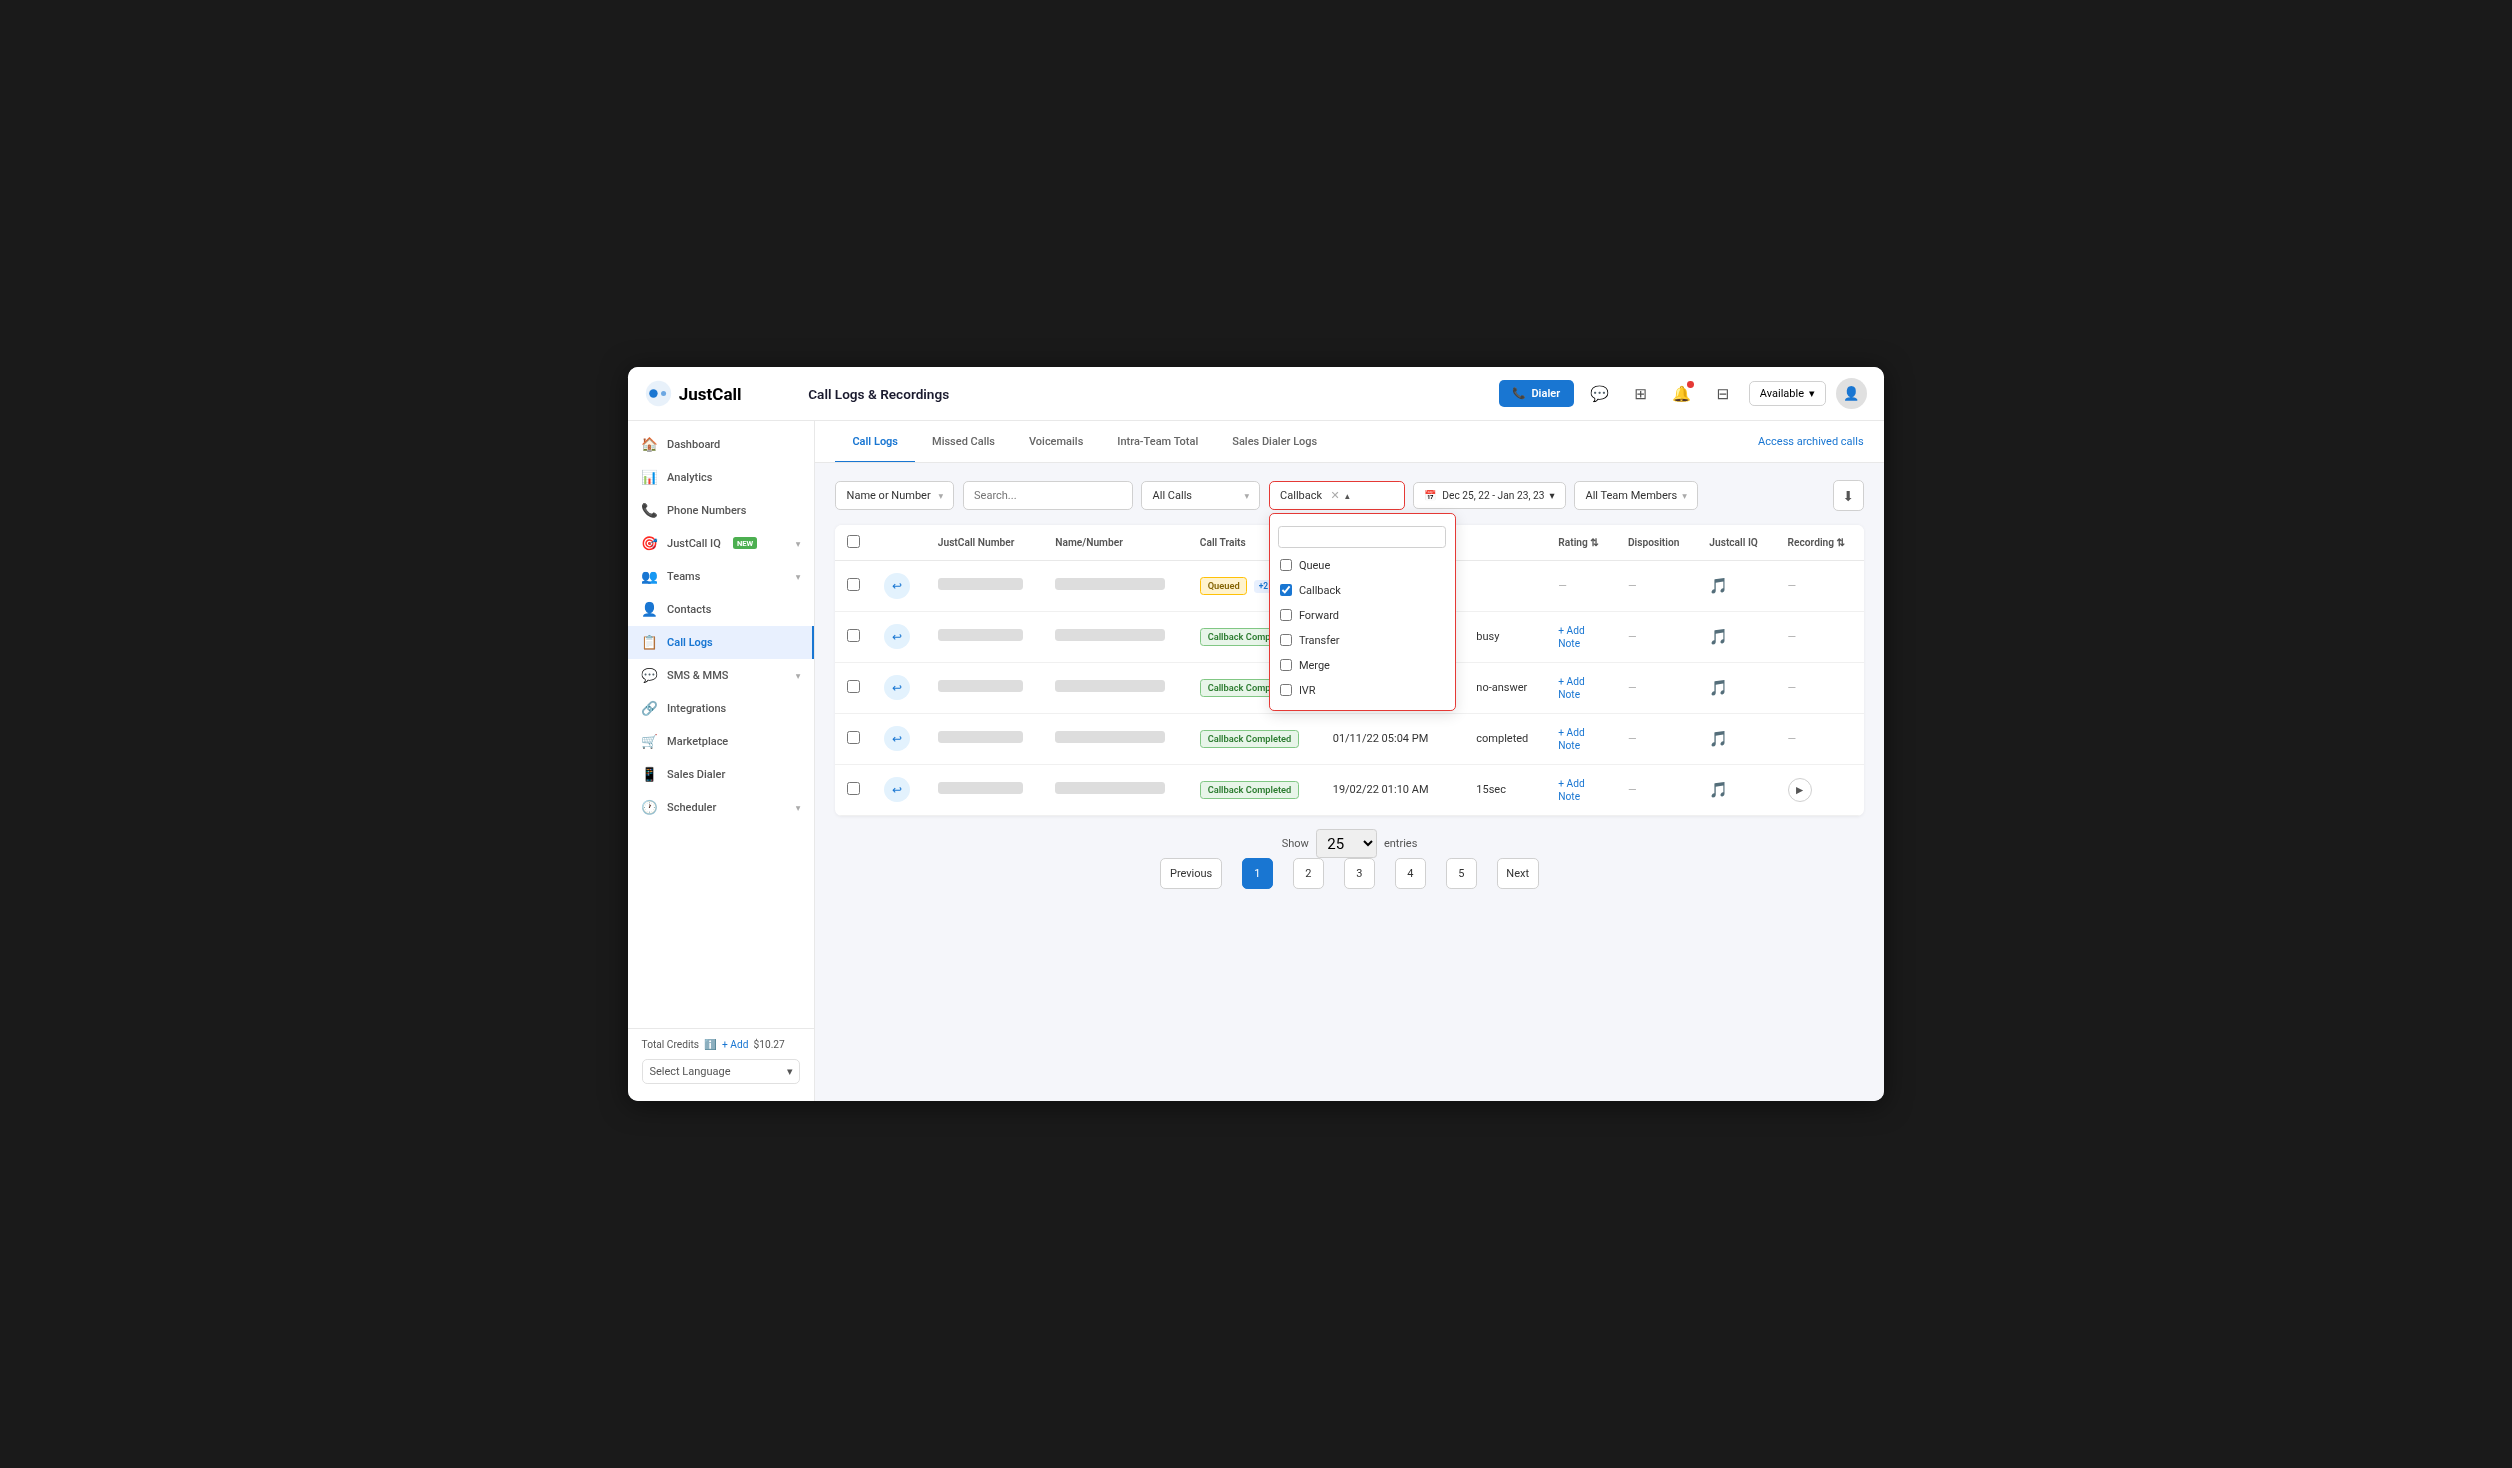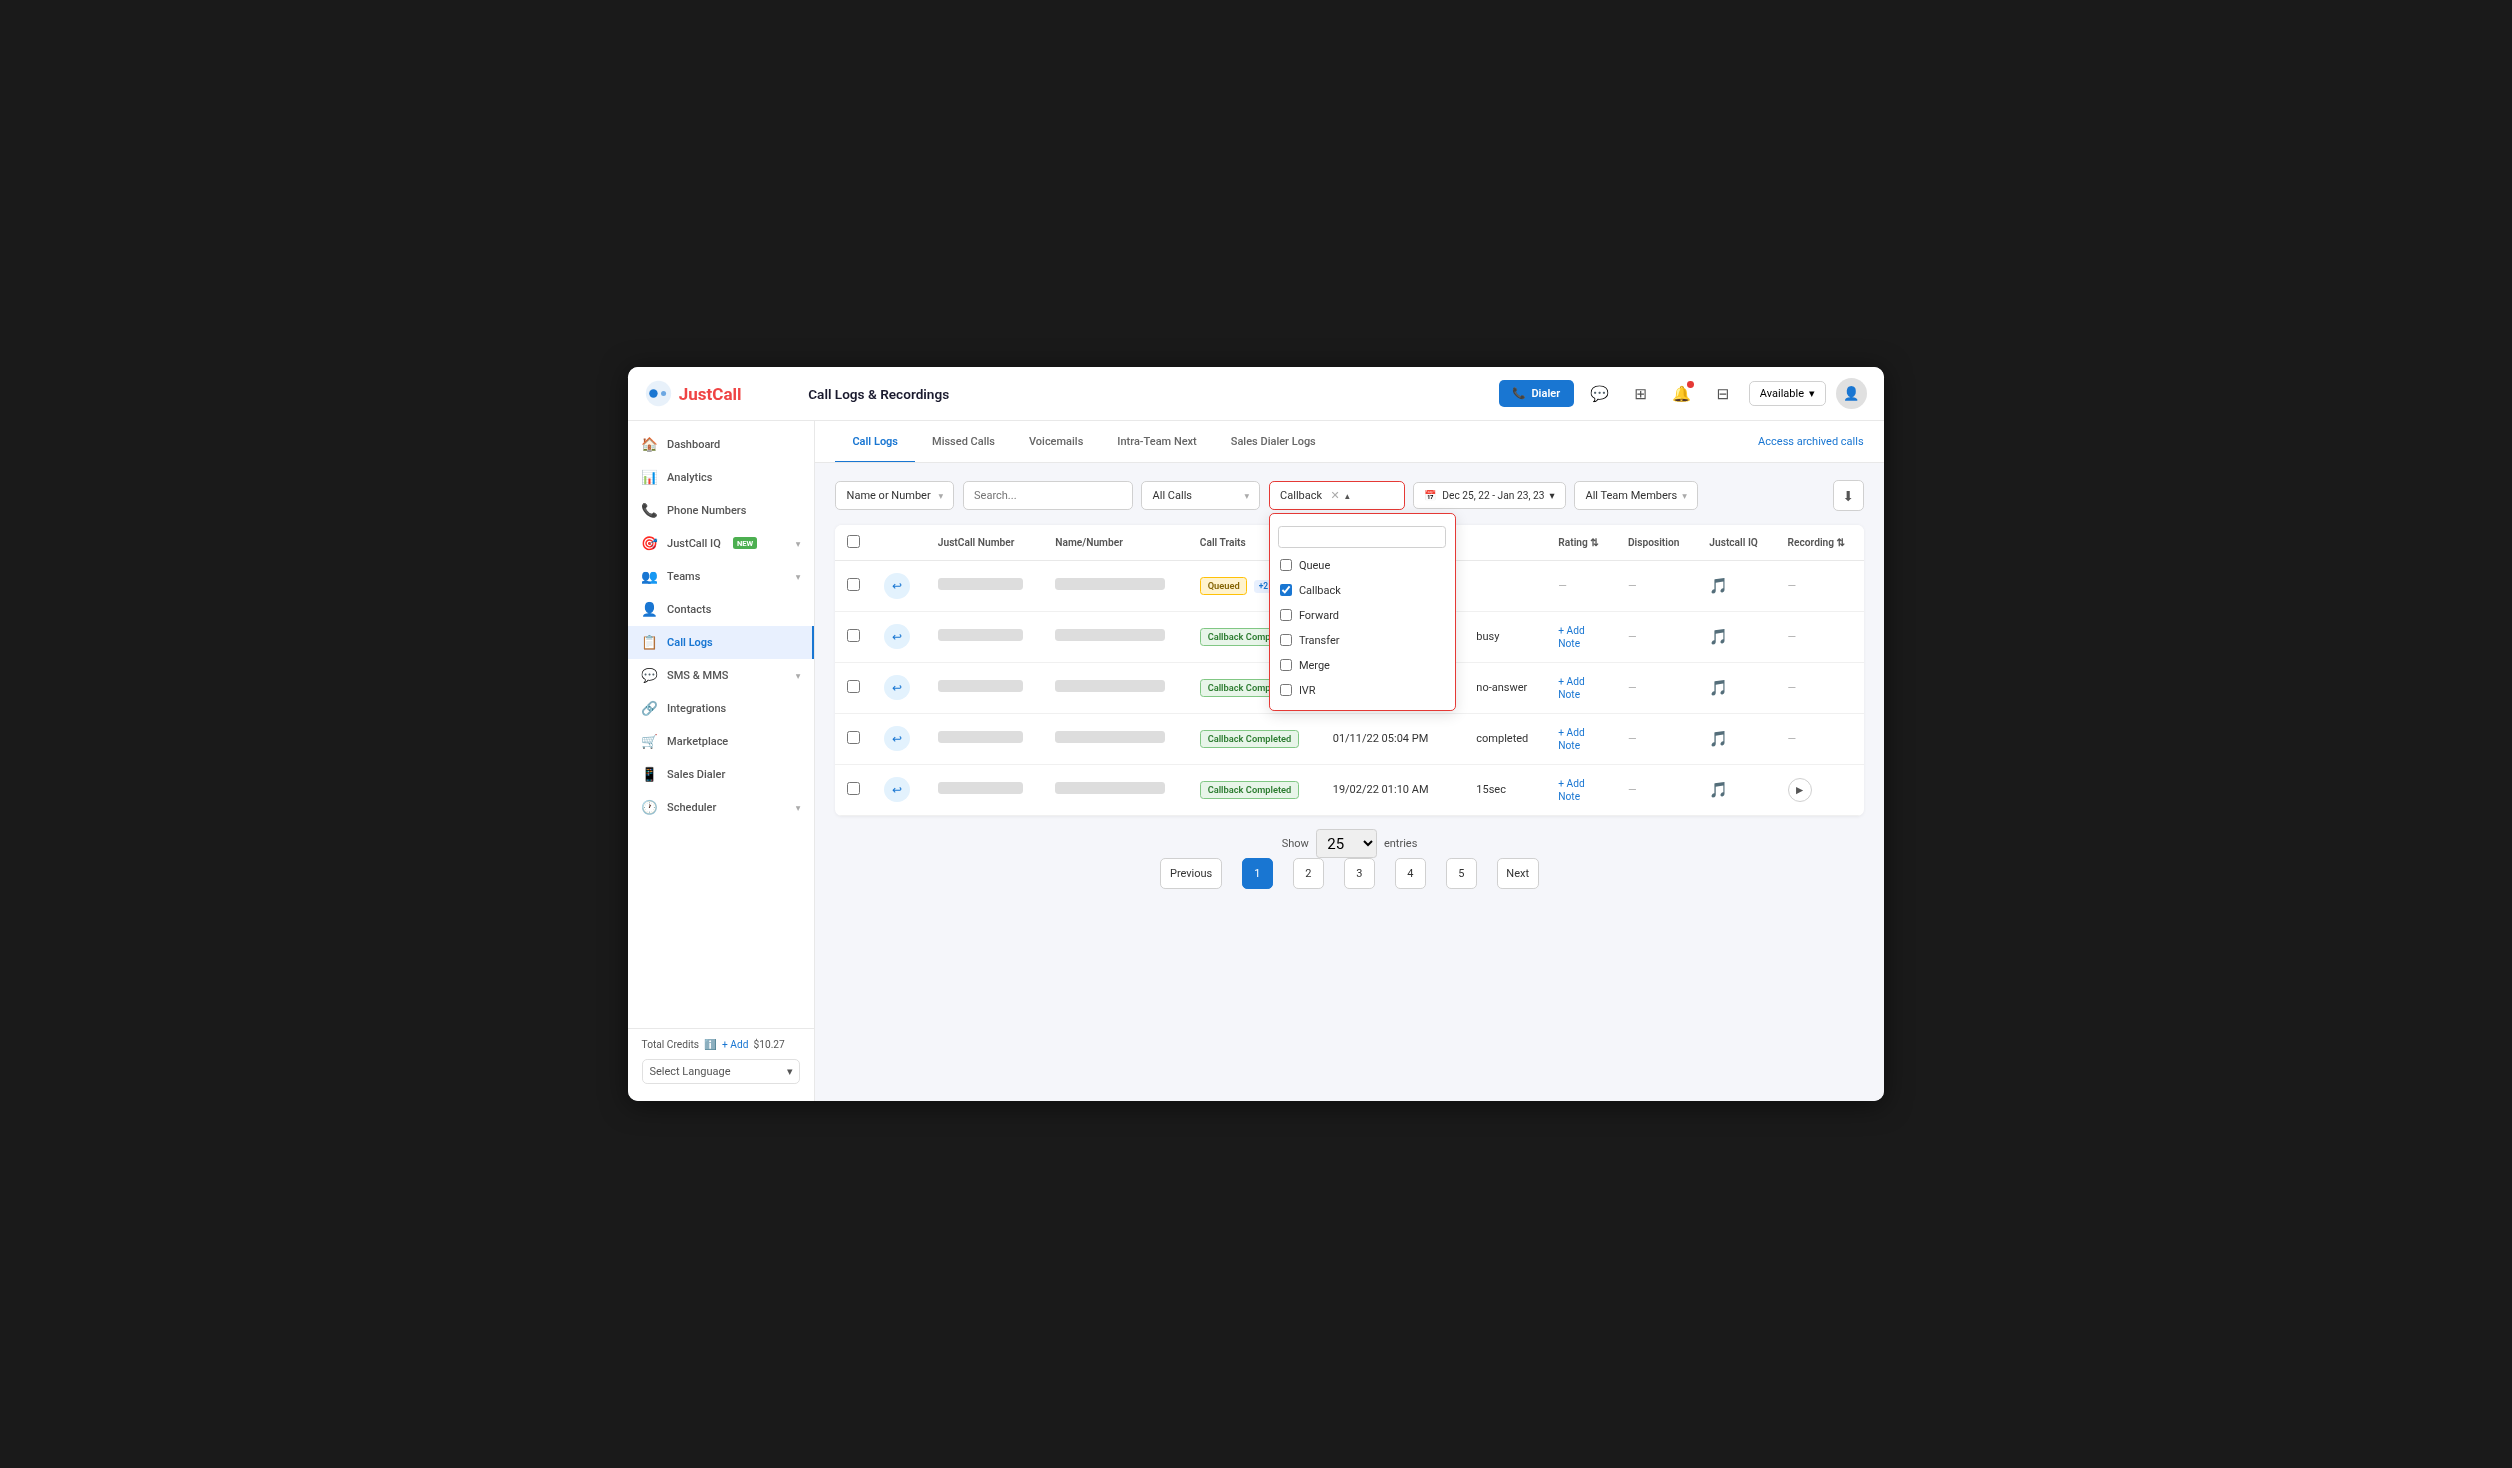--- a/index.html
+++ b/index.html
@@ -1,21 +1,21 @@
 <!DOCTYPE html>
 <html style="font-size:13.6px"><head>
   <meta charset="utf-8">
   <style>
     * { box-sizing: border-box; margin: 0; padding: 0; font-family: -apple-system, BlinkMacSystemFont, 'Segoe UI', Roboto, sans-serif; }
     body { background: #1a1a1a; display: flex; align-items: center; justify-content: center; min-height: 100vh; }
     .app-frame { background: #f5f6fa; border-radius: 10.2px; width: 1256px; height: 734px; display: flex; flex-direction: column; overflow: hidden; box-shadow: 0 3.4px 27px rgba(0,0,0,0.5); }
 
     
     .header { background: #fff; height: 54px; display: flex; align-items: center; padding: 0 17px; border-bottom: 0.8px solid #e8e8e8; flex-shrink: 0; gap: 13.6px; }
-    .logo { display: flex; align-items: center; gap: 6.8px; font-size: 17px; font-weight: 700; color: #ef4444; min-width: 136px; }
+    .logo { display: flex; align-items: center; gap: 6.8px; font-size: 17px; font-weight: 700; color: #000000; min-width: 136px; }
     .logo-icon { width: 27px; height: 27px; }
     .header-title { font-size: 13.6px; font-weight: 600; color: #1a1a2e; flex: 1; margin-left: 13.6px; }
     .header-right { display: flex; align-items: center; gap: 10.2px; }
     .dialer-btn { background: #1976d2; color: #fff; border: none; border-radius: 5.1px; padding: 6.8px 13.6px; font-size: 11px; font-weight: 600; cursor: pointer; display: flex; align-items: center; gap: 5.1px; }
     .header-icon { width: 31px; height: 31px; border-radius: 50%; display: flex; align-items: center; justify-content: center; color: #555; font-size: 15.3px; cursor: pointer; border: none; background: transparent; }
     .header-icon.notification { position: relative; }
     .notif-dot { position: absolute; top: 3.4px; right: 3.4px; width: 6.8px; height: 6.8px; background: #e53935; border-radius: 50%; }
     .status-select { border: 0.8px solid #d0d0d0; border-radius: 5.1px; padding: 5.1px 10.2px; font-size: 11px; cursor: pointer; display: flex; align-items: center; gap: 5.1px; }
     .avatar-btn { width: 31px; height: 31px; border-radius: 50%; background: #e0e0e0; display: flex; align-items: center; justify-content: center; cursor: pointer; border: none; }
 
@@ -197,21 +197,21 @@
       </div>
     </div>
 
     <div class="content">
 
       <div class="tabs-bar">
         <div class="tabs">
           <div class="tab active">Call Logs</div>
           <div class="tab">Missed Calls</div>
           <div class="tab">Voicemails</div>
-          <div class="tab">Intra-Team Next</div>
+          <div class="tab">Intra-Team Total</div>
           <div class="tab">Sales Dialer Logs</div>
         </div>
         <span class="access-link">Access archived calls</span>
       </div>
 
       <div class="table-area">
 
         <div class="filter-row">
           <div class="filter-select">
             <span>Name or Number</span>

